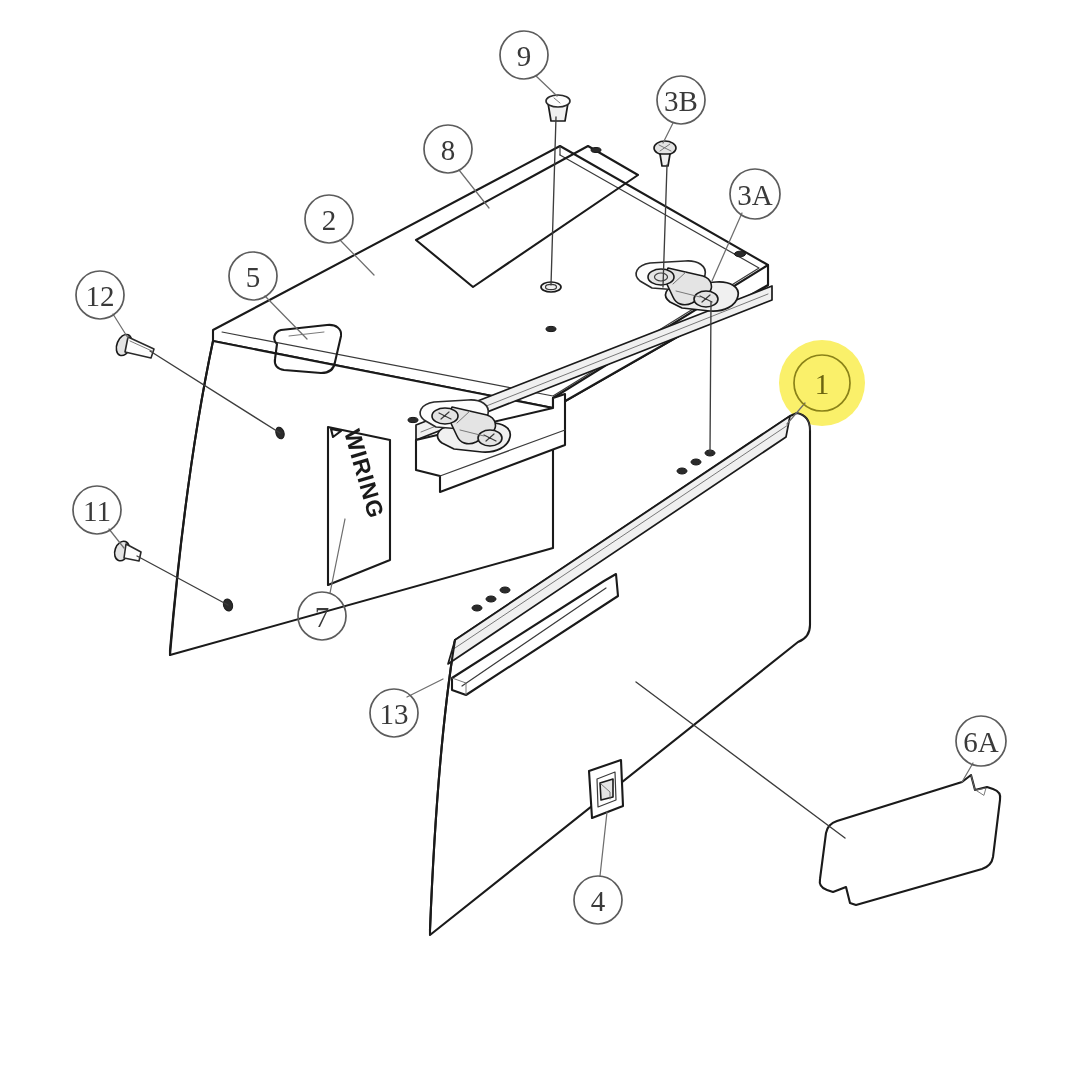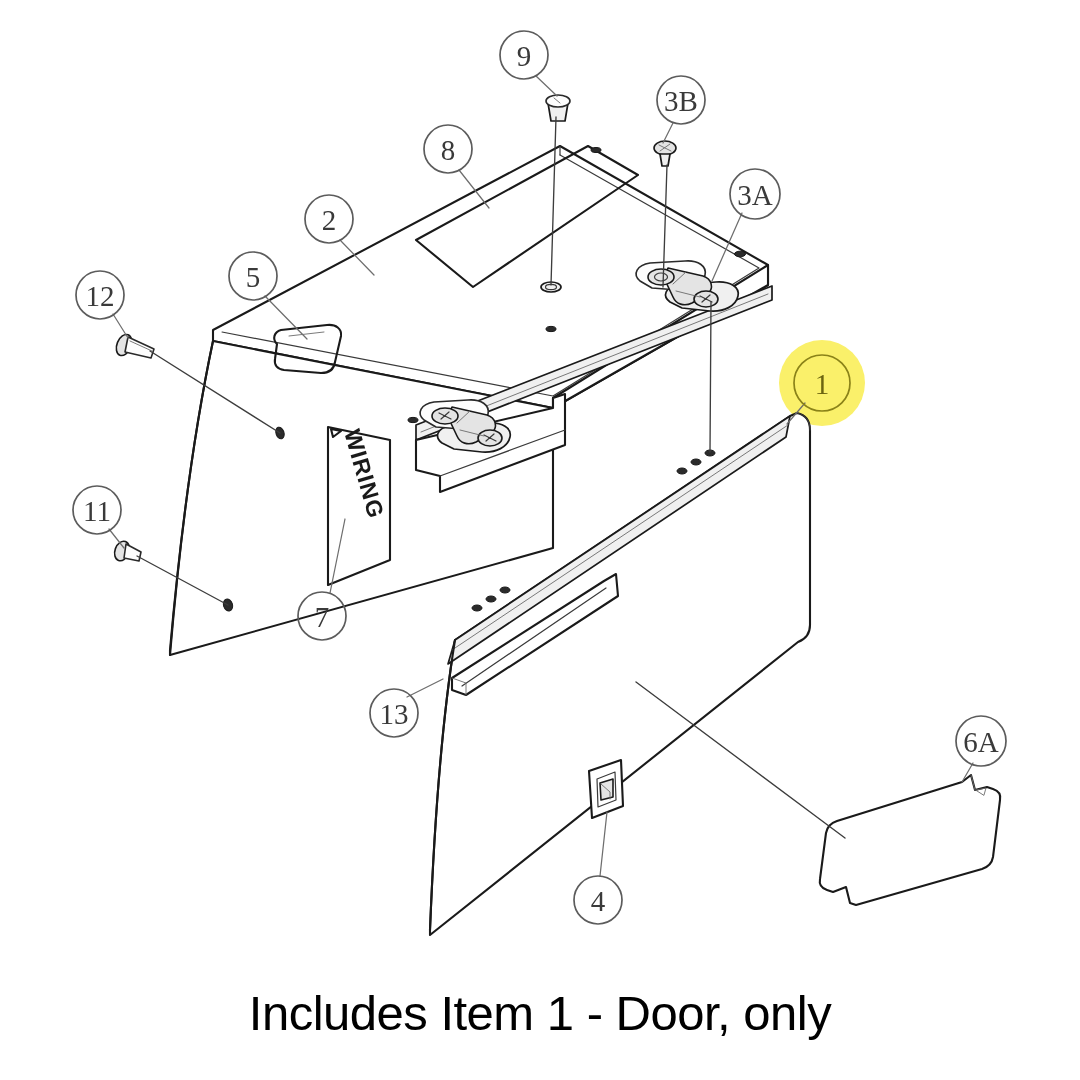--- a/index.html
+++ b/index.html
@@ -376,15 +376,14 @@
         </g>
         <g>
           <path class="leader" d="M 973 763 L 962 782"></path>
           <circle class="bub-circ" cx="981" cy="741" r="25"></circle>
           <text class="bub-txt" x="981" y="742">6A</text>
         </g>
       </g>
 
   </svg>
 
-  <div class="caption">Includes Item 1 - Door, only</div>
 
 </div>
 
 </body></html>

